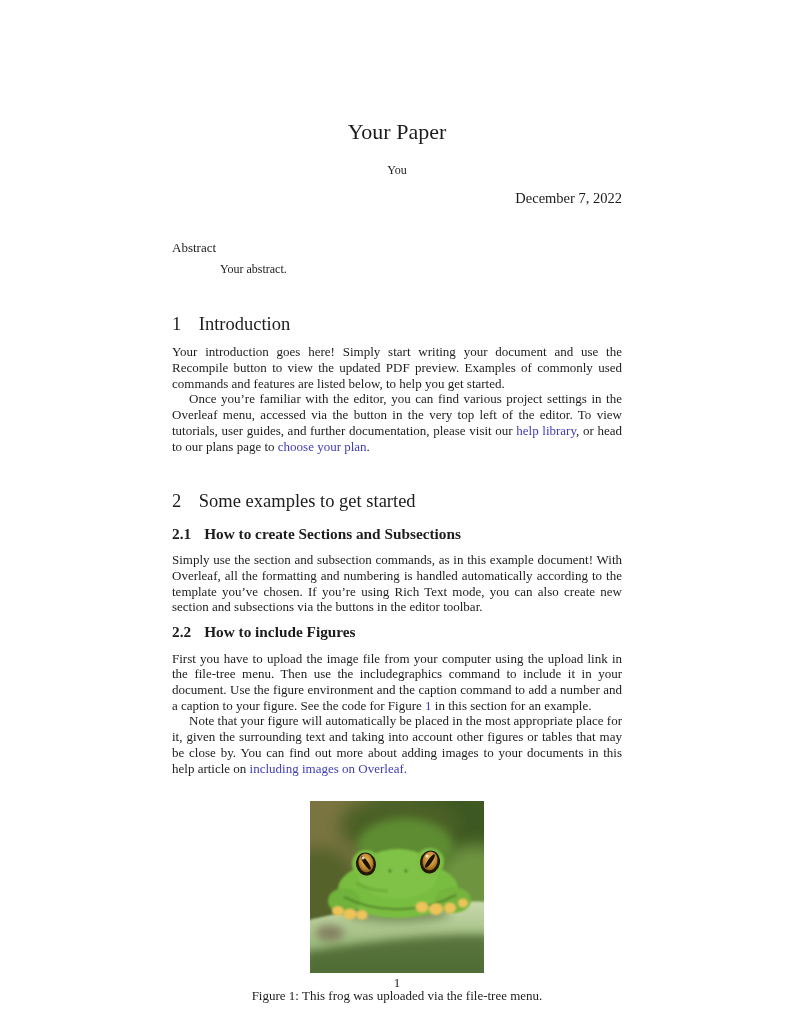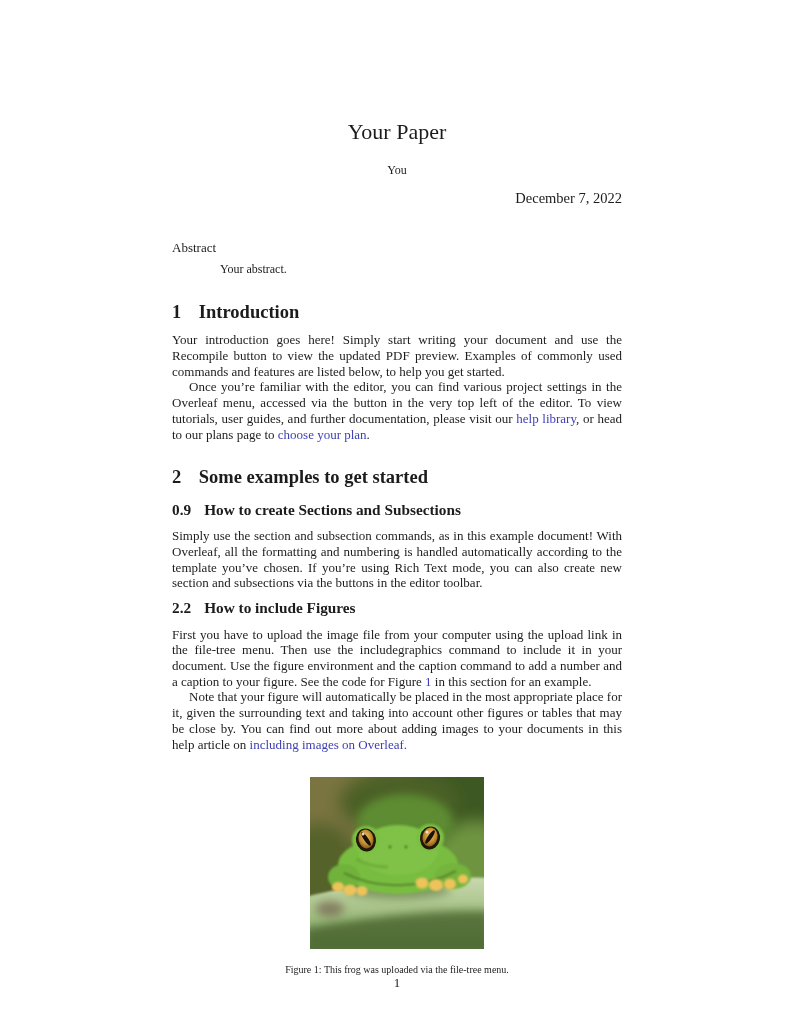--- a/index.html
+++ b/index.html
@@ -16,31 +16,31 @@
     font-size: 13px;
     line-height: 1.21;
     overflow: hidden;
   }
   .content { padding: 119px 110px 0 110px; }
   .doc-title { text-align: center; font-size: 22px; font-weight: 400; }
   .doc-author { text-align: center; font-size: 12px; margin-top: 17px; }
   .doc-date { text-align: right; font-size: 14.5px; margin-top: 13px; }
   .abstract-heading { text-align: left; font-size: 13px; font-weight: 400; margin-top: 32px; }
   .abstract-text { margin: 7px 36px 0 36px; text-indent: 12px; font-size: 12px; }
-  h1.sec { font-size: 18.5px; font-weight: 700; margin-top: 24px; }
+  h1.sec { font-size: 18.5px; font-weight: 400; margin-top: 36px; }
   h1.sec .sec-num { display: inline-block; margin-right: 0.95em; }
   h2.subsec { font-size: 15.3px; font-weight: 700; margin-top: 12px; }
   h2.subsec .sec-num { display: inline-block; margin-right: 0.85em; }
   h2.subsec.spaced { margin-top: 8px; }
   p.body-par { text-align: justify; margin-top: 9px; }
   p.body-par.cont { margin-top: 0; text-indent: 17px; }
   a.doc-link { color: var(--link); text-decoration: none; cursor: pointer; }
   .figure-block { margin-top: 25px; text-align: center; }
   .figure-img { display: inline-block; width: 174px; height: 172px; }
-  .figure-caption { text-align: center; margin-top: 11px; font-size: 10px; }
+  .figure-caption { text-align: center; margin-top: 11px; font-size: 13px; }
   .page-number {
     position: absolute;
     left: 0; right: 0;
     top: 975px;
     text-align: center;
     font-size: 13px;
   }
 </style>
 </head>
 <body>
@@ -56,21 +56,21 @@
     <div class="abstract-text">Your abstract.</div>
 
     <h1 class="sec"><span class="sec-num">1</span><span>Introduction</span></h1>
 
     <p class="body-par">Your introduction goes here! Simply start writing your document and use the Recompile button to view the updated PDF preview. Examples of commonly used commands and features are listed below, to help you get started.</p>
 
     <p class="body-par cont"><span>Once you’re familiar with the editor, you can find various project settings in the Overleaf menu, accessed via the button in the very top left of the editor. To view tutorials, user guides, and further documentation, please visit our </span><a class="doc-link">help library</a><span>, or head to our plans page to </span><a class="doc-link">choose your plan</a><span>.</span></p>
 
     <h1 class="sec"><span class="sec-num">2</span><span>Some examples to get started</span></h1>
 
-    <h2 class="subsec"><span class="sec-num">0.9</span><span>How to create Sections and Subsections</span></h2>
+    <h2 class="subsec"><span class="sec-num">2.1</span><span>How to create Sections and Subsections</span></h2>
 
     <p class="body-par">Simply use the section and subsection commands, as in this example document! With Overleaf, all the formatting and numbering is handled automatically according to the template you’ve chosen. If you’re using Rich Text mode, you can also create new section and subsections via the buttons in the editor toolbar.</p>
 
     <h2 class="subsec spaced"><span class="sec-num">2.2</span><span>How to include Figures</span></h2>
 
     <p class="body-par"><span>First you have to upload the image file from your computer using the upload link in the file-tree menu. Then use the includegraphics command to include it in your document. Use the figure environment and the caption command to add a number and a caption to your figure. See the code for Figure </span><a class="doc-link">1</a><span> in this section for an example.</span></p>
 
     <p class="body-par cont"><span>Note that your figure will automatically be placed in the most appropriate place for it, given the surrounding text and taking into account other figures or tables that may be close by. You can find out more about adding images to your documents in this help article on </span><a class="doc-link">including images on Overleaf.</a></p>
 
     <div class="figure-block">

